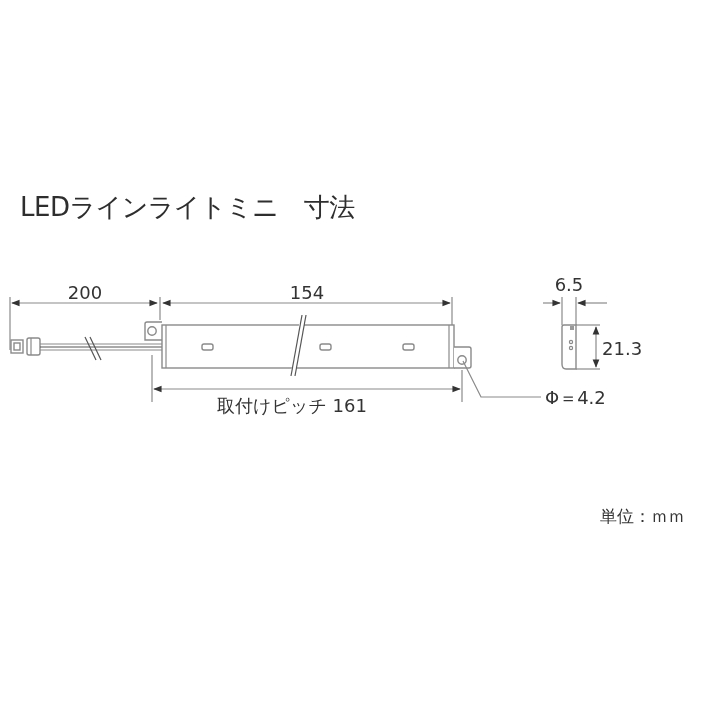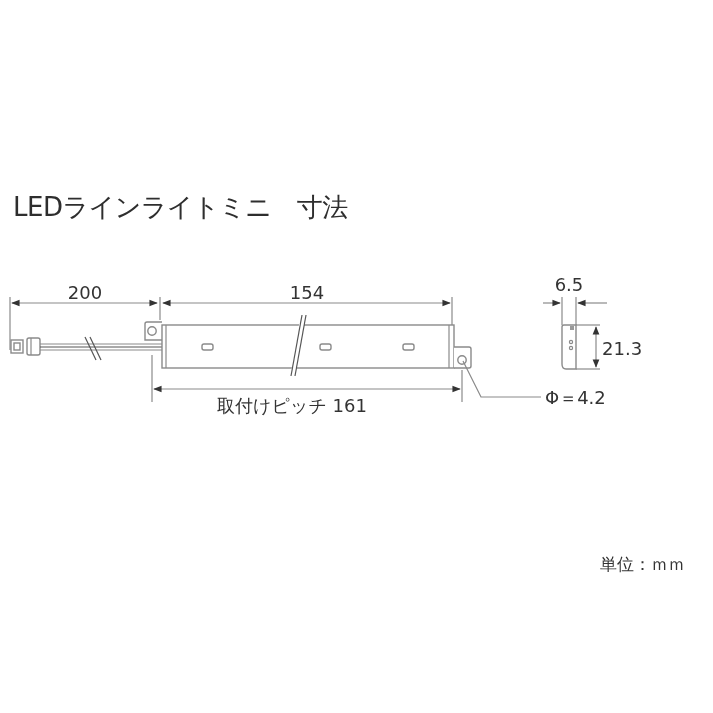--- a/index.html
+++ b/index.html
@@ -10,21 +10,21 @@
     body {
       width: 713px;
       height: 713px;
       position: relative;
       overflow: hidden;
       font-family: "DejaVu Sans", sans-serif;
       color: #333333;
     }
     .title {
       position: absolute;
-      left: 13px;
+      left: 20px;
       top: 190px;
       font-size: 26px;
       letter-spacing: -0.5px;
       color: #2e2e2e;
       white-space: pre;
       font-family: "DejaVu Sans", sans-serif;
     }
     .drawing {
       position: absolute;
       left: 0;
@@ -38,21 +38,20 @@
       fill: #333333;
     }
     .unit {
       position: absolute;
       left: 600px;
       top: 505px;
       font-size: 17px;
       color: #333333;
       white-space: pre;
       font-family: "DejaVu Sans", sans-serif;
-      margin-top: 48px;
     }
     .ln { stroke: #8a8a8a; stroke-width: 1.2; fill: none; }
     .ln-dark { stroke: #555555; stroke-width: 1.2; fill: none; }
     .body-fill { fill: #ffffff; stroke: #8a8a8a; stroke-width: 1.4; }
   </style>
 </head>
 <body>
 
 <div class="title">LEDラインライトミニ　寸法</div>
 

